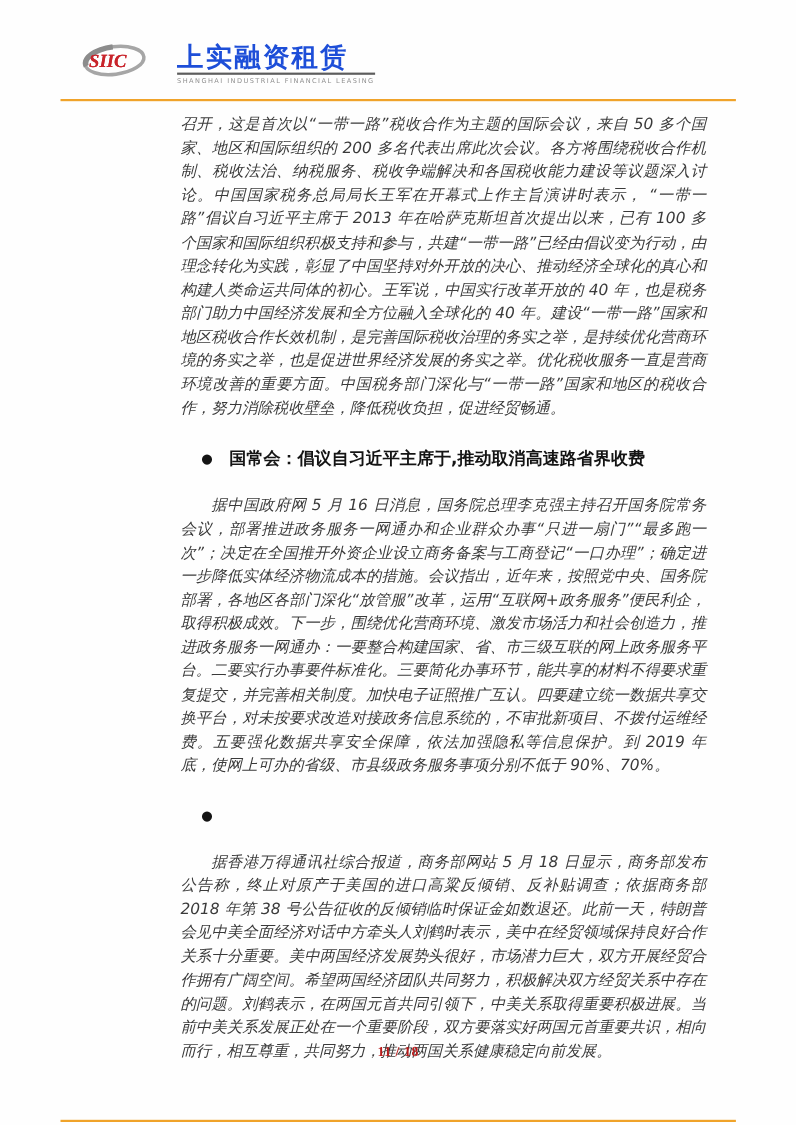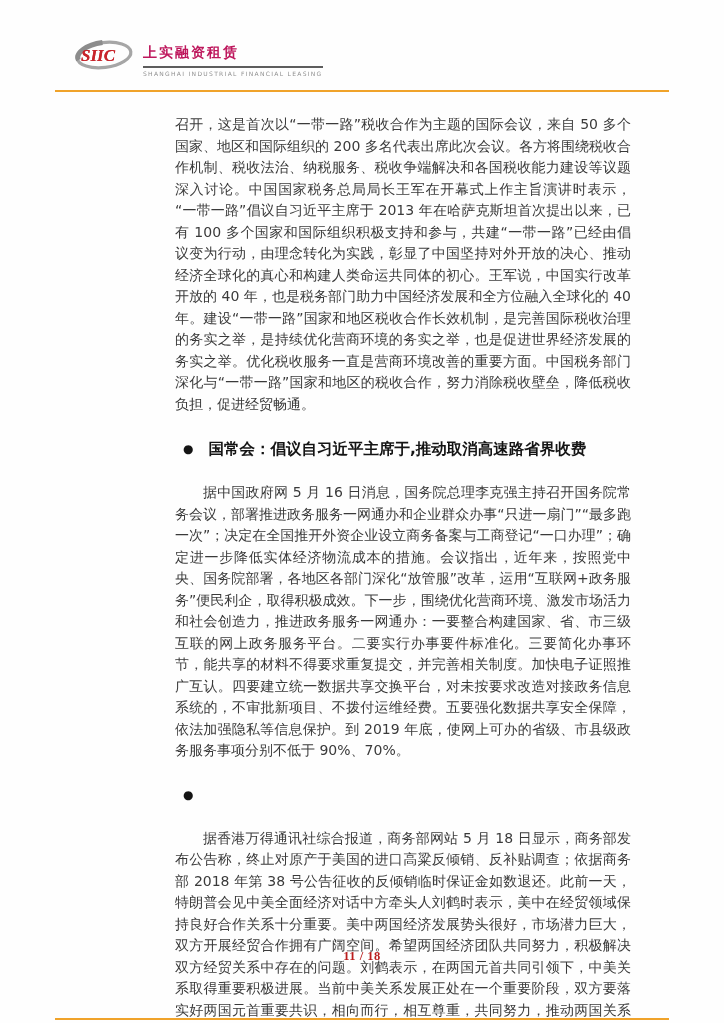--- a/index.html
+++ b/index.html
@@ -8,56 +8,56 @@
     background:#fefefe;
     font-family:"DejaVu Sans",sans-serif;
     position:relative;
     overflow:hidden;
   }
   .page{position:absolute;inset:0;background:#fefefe;}
 
   
   .logo-row{
     position:absolute;left:74px;top:36px;
-    display:flex;align-items:flex-start;gap:9px;
+    display:flex;align-items:flex-start;gap:27px;
   }
   .siic-badge{position:relative;width:60px;height:38px;flex:0 0 auto;}
   .siic-badge svg{position:absolute;left:0;top:0;}
   .siic-word{
     position:absolute;left:7px;top:10px;
     font-style:italic;font-weight:bold;
     font-size:17px;letter-spacing:0px;
     color:#c8242b;
     font-family:"Liberation Serif",serif;
     text-shadow:0 0 0.4px #c8242b;
   }
   .logo-text{display:flex;flex-direction:column;padding-top:4px;}
   .logo-cn{
-    font-size:14px;color:#be185d;font-weight:600;
+    font-size:24px;color:#1d4ed8;font-weight:600;
     letter-spacing:2px;
     border-bottom:2px solid #5d5d5d;
     padding-bottom:2px;line-height:24px;
   }
   .logo-en{
     font-size:6px;color:#8f8f8f;
     letter-spacing:1.3px;margin-top:2px;
     font-family:"DejaVu Sans",sans-serif;
   }
   .header-rule{
     position:absolute;left:55px;width:614px;top:90px;height:2px;
   }
 
   
   .content{
     position:absolute;left:157px;top:96px;width:492px;
     color:#3a3a3a;
     font-size:14px;line-height:21.5px;
     text-align:justify;
   }
-  .para{margin:18px;}
+  .para{margin:7px;font-style:italic;}
   .para.indent{text-indent:2em;}
   .section-heading{
     display:flex;align-items:baseline;
     margin-top:23px;margin-bottom:21px;
     color:#141414;font-weight:bold;
     font-size:15.5px;line-height:22px;
     text-align:left;
   }
   .bullet{
     flex:0 0 auto;

